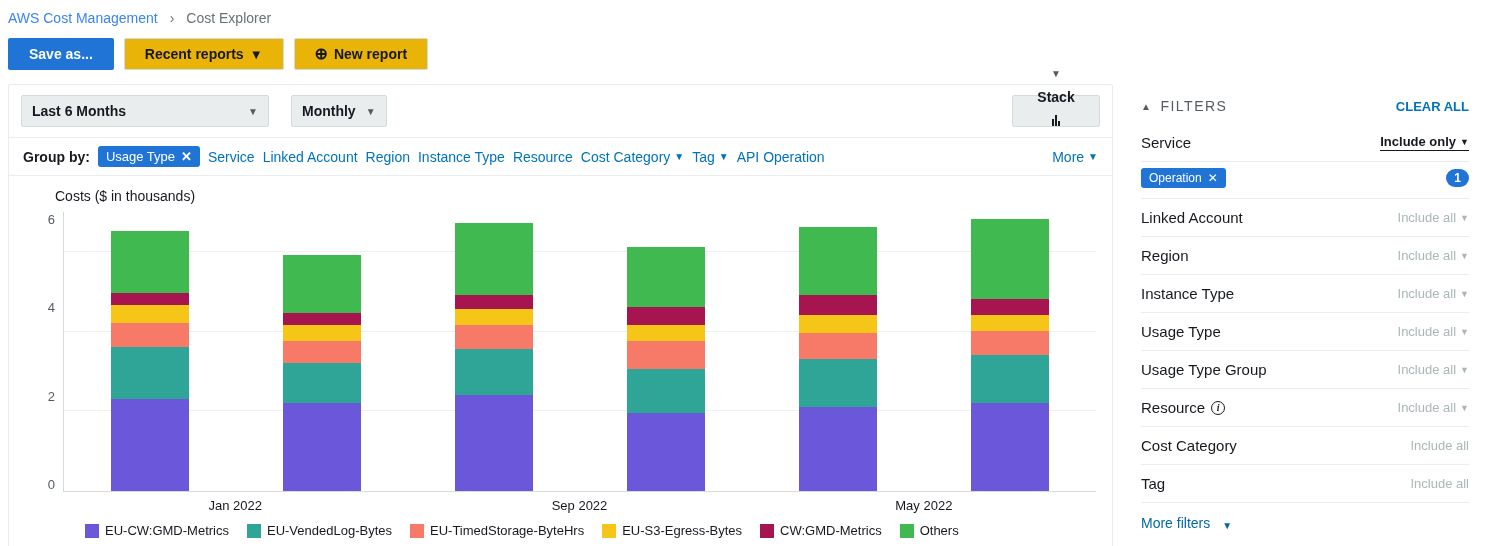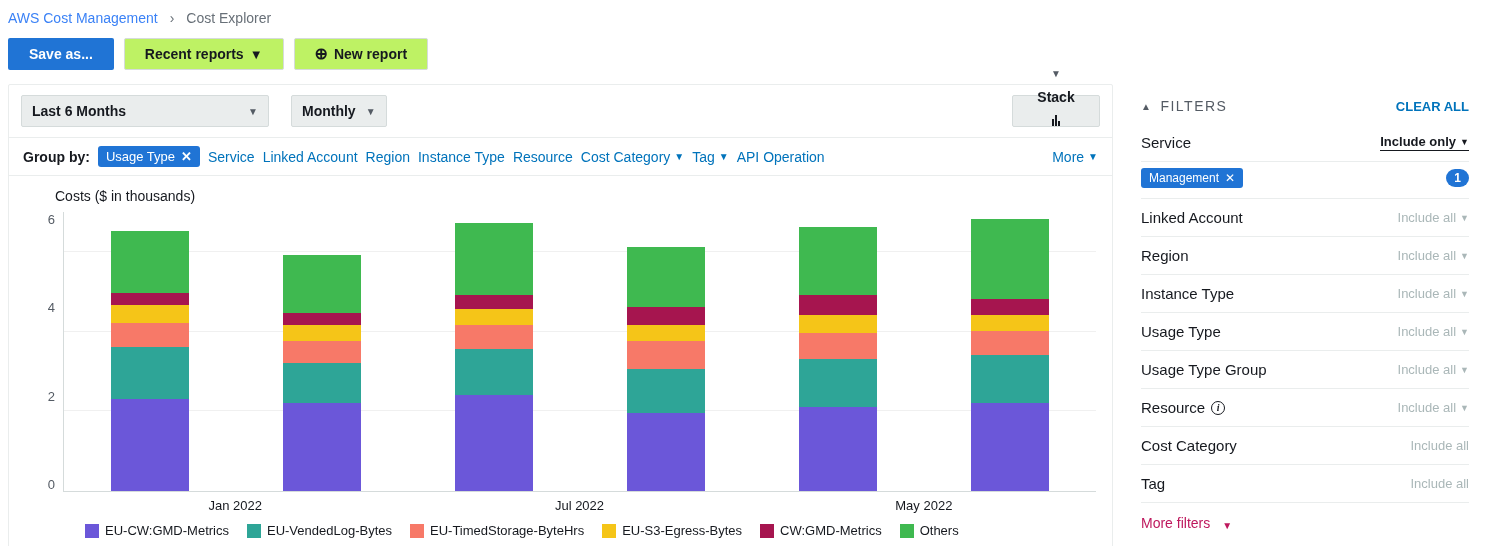--- a/index.html
+++ b/index.html
@@ -9,21 +9,21 @@
 
 .breadcrumb { display: flex; align-items: center; gap: 12px; padding: 10px 8px 6px; font-size: 14px; }
 .breadcrumb a { color: #3b82f6; text-decoration: none; }
 .breadcrumb .sep { color: #687078; }
 .breadcrumb .current { color: #687078; }
 
 
 .toolbar { display: flex; gap: 10px; padding: 6px 8px 14px; }
 .btn { display: inline-flex; align-items: center; gap: 6px; height: 32px; padding: 0 20px; border-radius: 2px; font-weight: 700; font-size: 14px; cursor: pointer; border: 1px solid transparent; }
 .btn-primary { background: #2074d5; color: #fff; }
-.btn-secondary { background: #bef264; border-color: #d5dbdb; color: #16191f; }
+.btn-secondary { background: #eab308; border-color: #d5dbdb; color: #16191f; }
 .btn .glyph { font-size: 13px; }
 
 
 .main { display: flex; gap: 16px; padding: 0 8px; }
 .chart-panel { flex: 1; border: 1px solid #eaeded; border-radius: 2px; background: #fff; }
 .filter-panel { width: 360px; padding: 8px 20px 0 12px; }
 
 
 .cp-top { display: flex; justify-content: space-between; align-items: center; padding: 10px 12px; }
 .cp-top .left { display: flex; gap: 22px; }
@@ -63,21 +63,21 @@
 .filter-header { display: flex; justify-content: space-between; align-items: center; padding: 6px 0 10px; }
 .filter-header .title { font-weight: 400; letter-spacing: 1.5px; color: #545b64; display: flex; align-items: center; gap: 8px; }
 .filter-header .clear { color: #0073bb; font-weight: 700; font-size: 13px; cursor: pointer; }
 .filter-row { display: flex; justify-content: space-between; align-items: center; padding: 10px 0; border-bottom: 1px solid #eaeded; }
 .filter-name { font-size: 15px; display: flex; align-items: center; gap: 6px; }
 .filter-mode { color: #aab7b8; font-size: 13px; display: flex; align-items: center; gap: 4px; }
 .filter-mode.active { color: #16191f; font-weight: 700; border-bottom: 1px solid #16191f; padding-bottom:1px; }
 .filter-tag-row { display: flex; justify-content: space-between; align-items: center; padding: 6px 0 10px; border-bottom: 1px solid #eaeded; }
 .tag-chip { display: inline-flex; align-items: center; gap: 6px; background: #2074d5; color: #fff; padding: 3px 8px; border-radius: 3px; font-size: 12px; }
 .count-badge { background: #2074d5; color: #fff; border-radius: 999px; padding: 0 8px; font-size: 12px; font-weight: 700; height: 18px; display:inline-flex; align-items:center; }
-.more-filters { color: #be185d; font-size: 14px; padding: 12px 0 0; display: flex; align-items: flex-end; gap: 12px; cursor:pointer; }
+.more-filters { color: #0369a1; font-size: 14px; padding: 12px 0 0; display: flex; align-items: flex-end; gap: 12px; cursor:pointer; }
 .info-icon { display:inline-flex; width:14px; height:14px; border:1.5px solid #16191f; border-radius:50%; align-items:center; justify-content:center; font-size:10px; font-weight:700; font-style:italic; font-family: Georgia, serif; }
 .bars-glyph { display:inline-flex; align-items:flex-end; gap:1px; height:12px; }
 .bars-glyph span { width:2px; background:#16191f; }
 </style>
 </head>
 <body>
 
 <div class="page">
   <div class="breadcrumb">
     <a>AWS Cost Management</a>
@@ -204,21 +204,21 @@
                   <div class="seg" style="background: rgb(247, 121, 104); height: 24px;"></div>
                   <div class="seg" style="background: rgb(245, 197, 24); height: 16px;"></div>
                   <div class="seg" style="background: rgb(166, 21, 79); height: 16px;"></div>
                   <div class="seg" style="background: rgb(63, 185, 80); height: 80px;"></div>
                 </div>
               </div>
             </div>
         </div>
         <div class="xaxis" id="xaxis">
             <div class="xl">Jan 2022</div>
-            <div class="xl">Jul 2022</div>
+            <div class="xl">Sep 2022</div>
             <div class="xl">May 2022</div>
           </div>
         <div class="legend" id="legend">
             <div class="leg-item">
               <span class="swatch" style="background: rgb(107, 87, 217);"></span>
               <span>EU-CW:GMD-Metrics</span>
             </div>
             <div class="leg-item">
               <span class="swatch" style="background: rgb(46, 165, 151);"></span>
               <span>EU-VendedLog-Bytes</span>
@@ -254,21 +254,21 @@
       <div id="filter-rows">
           <div class="filter-row">
             <span class="filter-name">Service</span>
             <span class="filter-mode active">
               <span>Include only</span>
               <span style="font-size: 9px;">▼</span>
             </span>
           </div>
           <div class="filter-tag-row">
             <span class="tag-chip">
-              <span>Management</span>
+              <span>Operation</span>
               <span style="cursor: pointer;">✕</span>
             </span>
             <span class="count-badge">1</span>
           </div>
           <div class="filter-row">
             <span class="filter-name">Linked Account</span>
             <span class="filter-mode">
               <span>Include all</span>
               <span style="font-size: 9px;">▼</span>
             </span>

